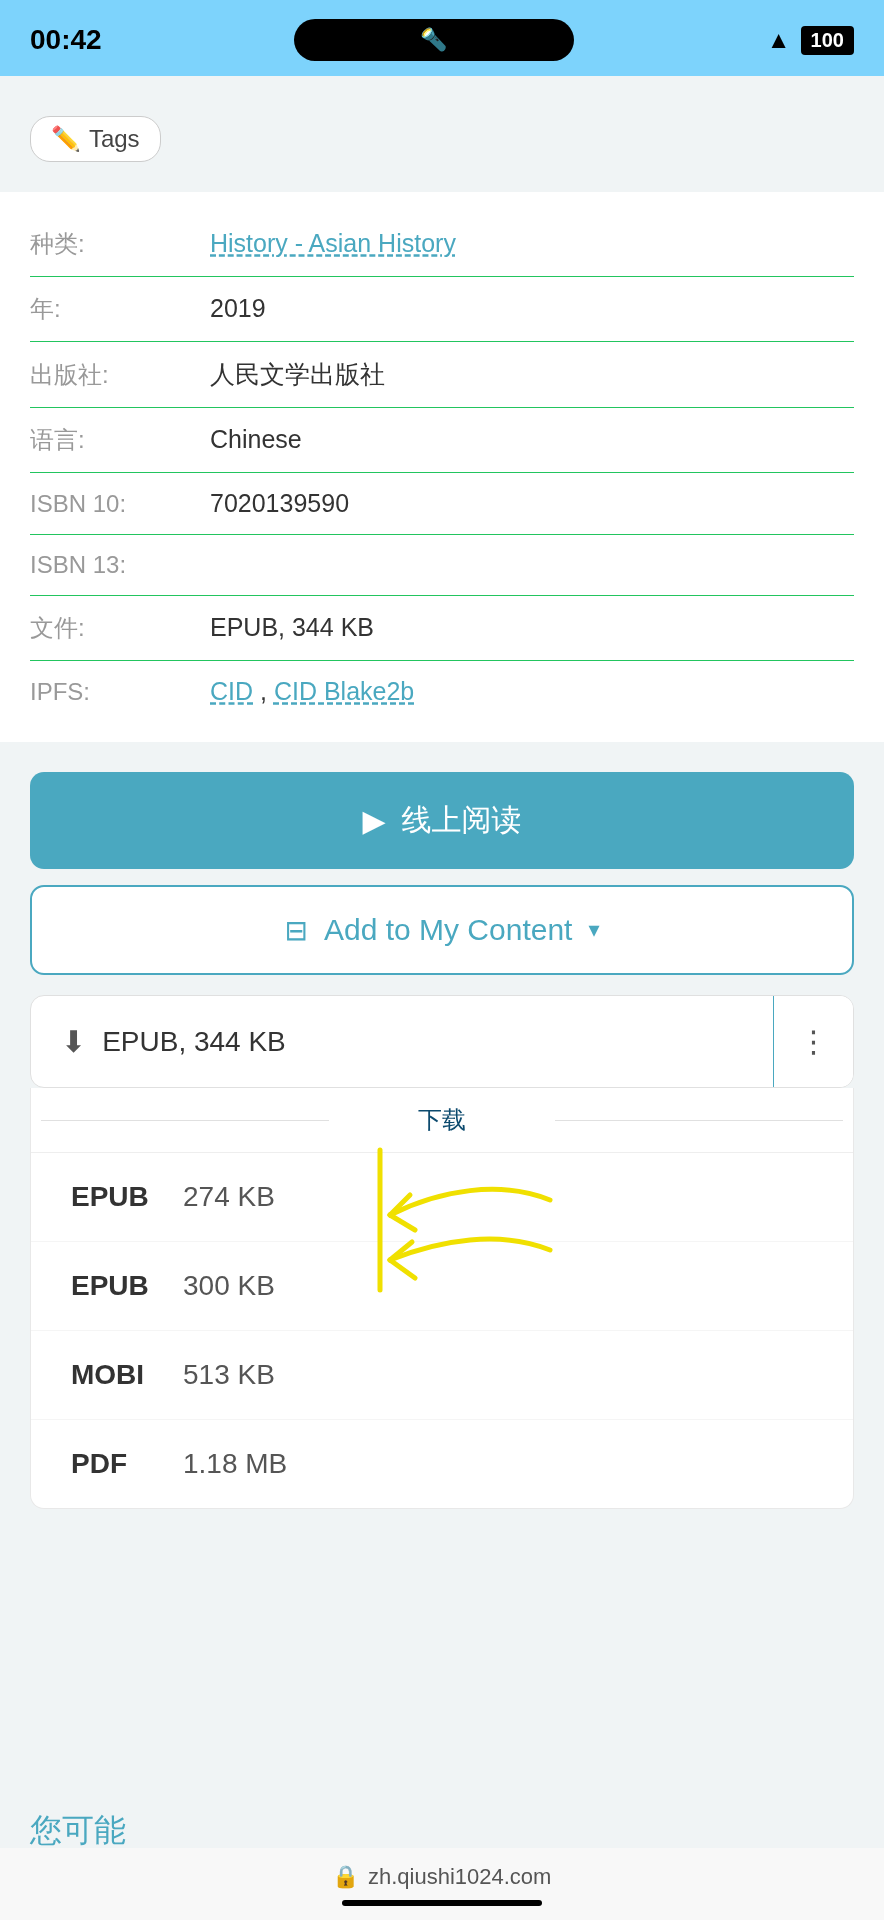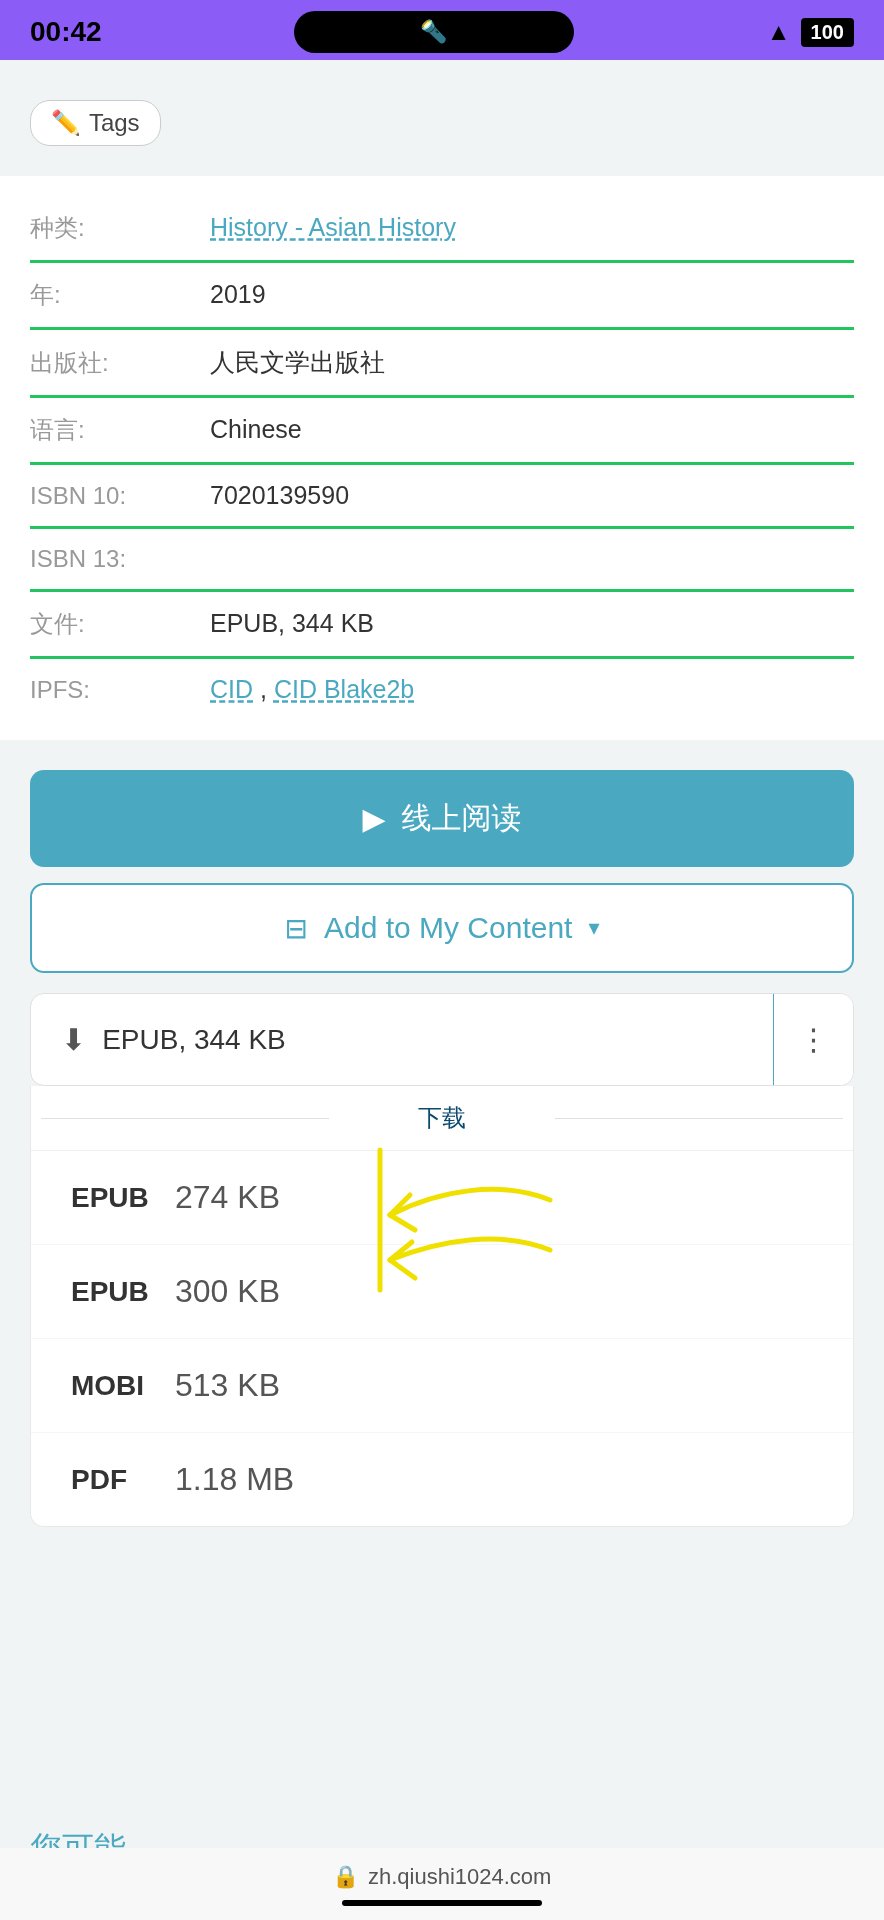--- a/index.html
+++ b/index.html
@@ -8,26 +8,26 @@
       width: 884px;
       min-height: 1920px;
       background: #f0f4f5;
       font-family: -apple-system, "PingFang SC", "Helvetica Neue", Arial, sans-serif;
       position: relative;
       overflow-x: hidden;
     }
 
     
     .status-bar {
-      background: #8b5cf6;
+      background: #7dd3fc;
       display: flex;
       align-items: center;
       justify-content: space-between;
       padding: 12px 30px 8px 30px;
-      height: 60px;
+      height: 76px;
     }
     .status-time {
       font-size: 28px;
       font-weight: 700;
       color: #000;
     }
     .status-center {
       background: #000;
       border-radius: 30px;
       width: 280px;
@@ -84,21 +84,21 @@
     
     .metadata-section {
       background: #fff;
       margin: 10px 0;
       padding: 20px 30px;
     }
     .meta-row {
       display: flex;
       align-items: baseline;
       padding: 16px 0;
-      border-bottom: 3px solid #22c55e;
+      border-bottom: 1px solid #22c55e;
     }
     .meta-row:last-child {
       border-bottom: none;
     }
     .meta-label {
       color: #999;
       font-size: 24px;
       min-width: 180px;
       flex-shrink: 0;
     }
@@ -223,33 +223,33 @@
       width: 35%;
       height: 1px;
       background: #e0e0e0;
     }
     .dropdown-header::before { left: 10px; }
     .dropdown-header::after { right: 10px; }
     .dropdown-item {
       display: flex;
       align-items: center;
       padding: 28px 40px;
-      gap: 4px;
+      gap: 12px;
       border-bottom: 1px solid #f5f5f5;
       cursor: pointer;
     }
     .dropdown-item:last-child { border-bottom: none; }
     .format-label {
       font-weight: 700;
       font-size: 28px;
       color: #333;
       min-width: 100px;
     }
     .format-size {
-      font-size: 32px;
+      font-size: 28px;
       color: #555;
     }
 
     
     .you-might-section {
       padding: 20px 30px 10px;
     }
     .you-might-title {
       font-size: 32px;
       color: #4aa8c0;

